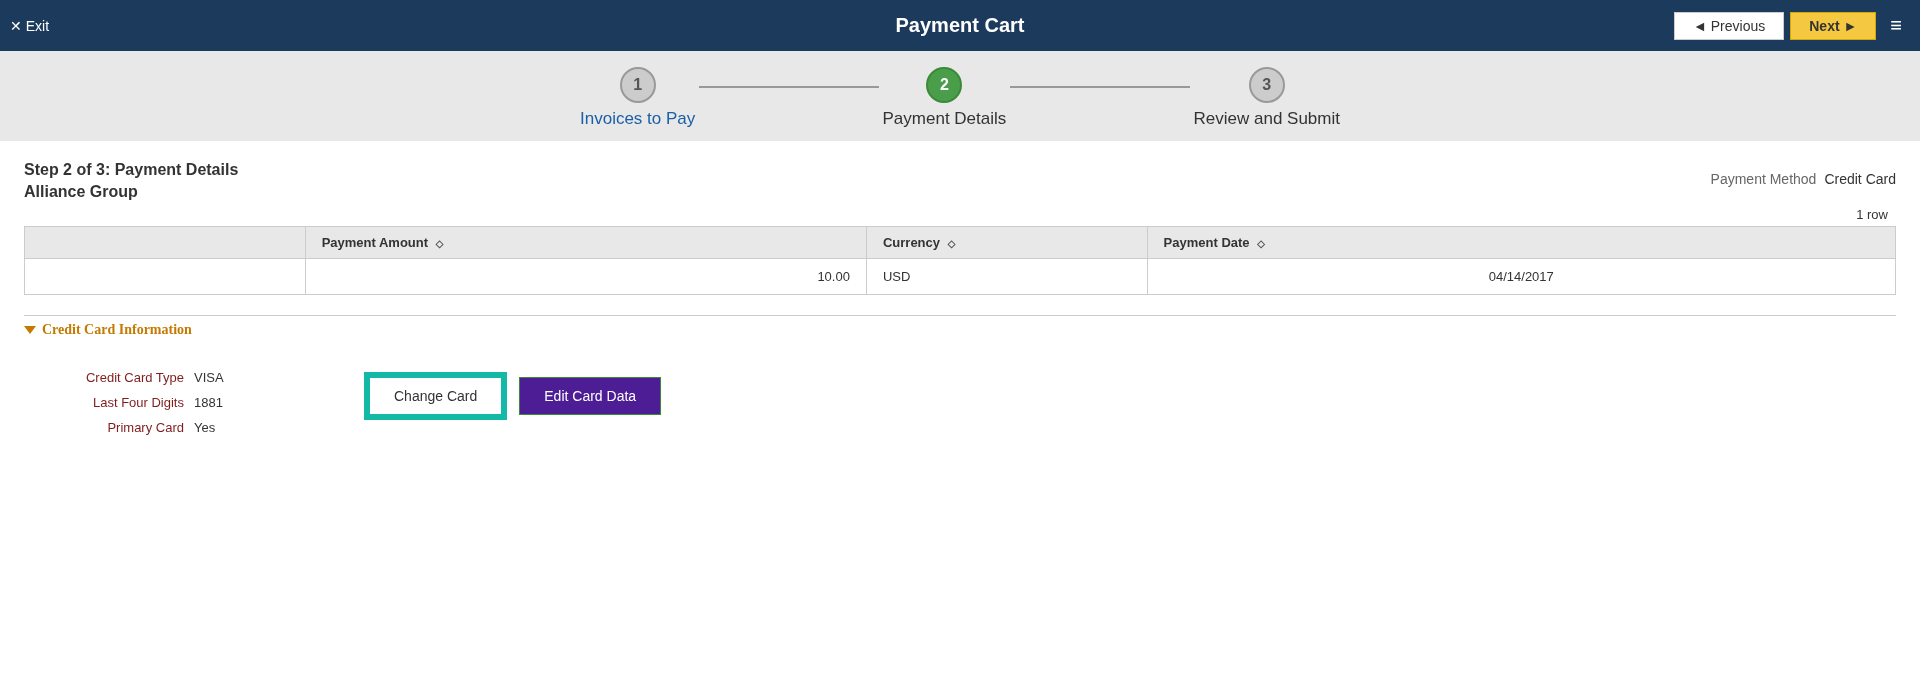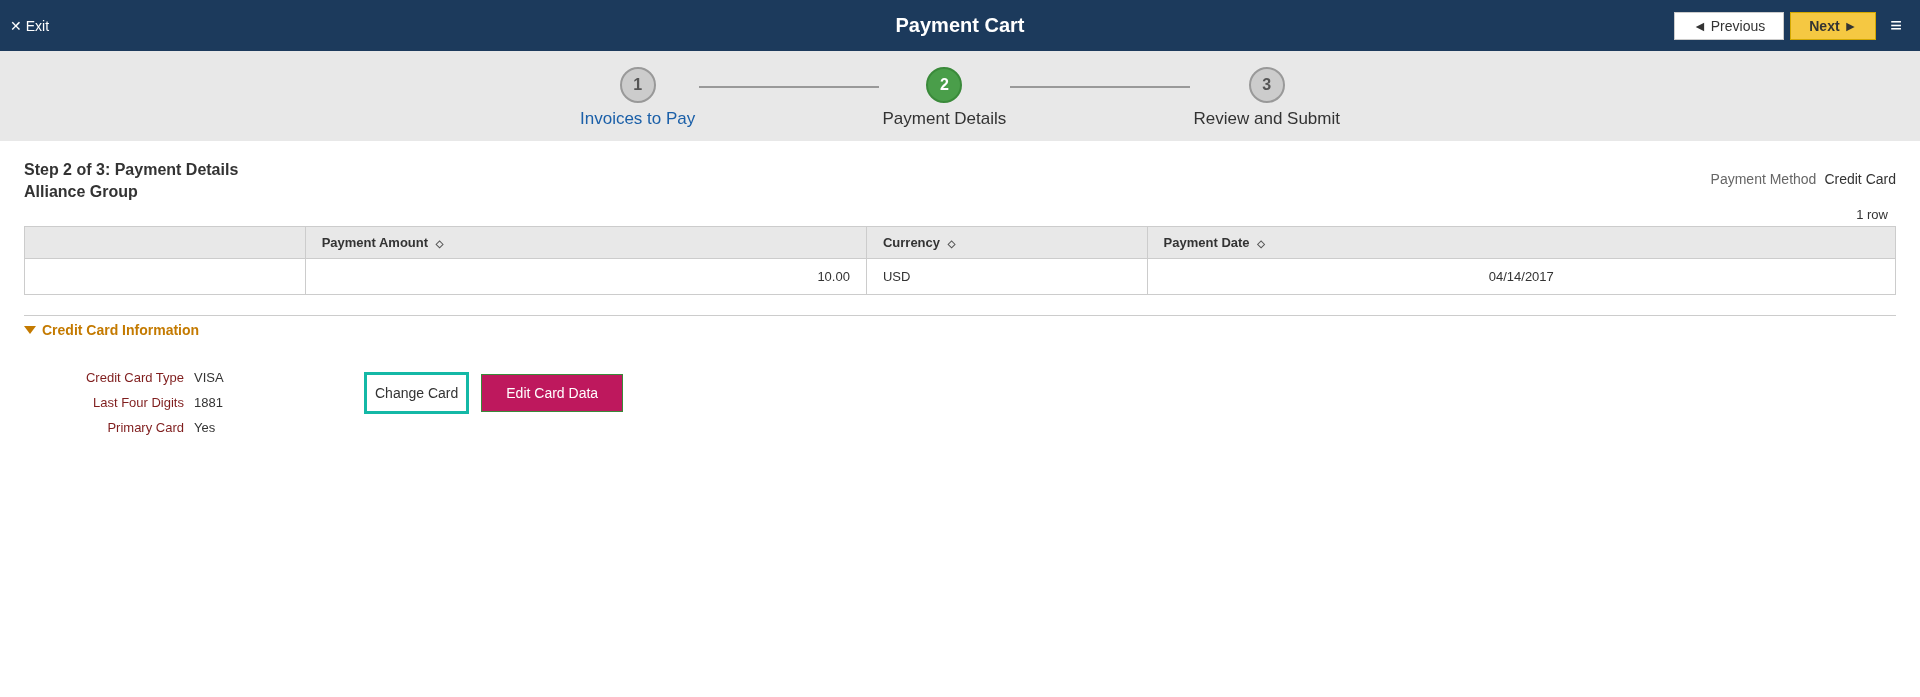--- a/index.html
+++ b/index.html
@@ -244,29 +244,29 @@
     }
     .cc-buttons {
       margin-left: 40px;
       display: flex;
       align-items: center;
       gap: 12px;
       padding-top: 2px;
     }
     .btn-change-card {
       background: white;
-      border: 3px solid #14b8a6;
-      color: #333;
-      padding: 10px 8px;
+      border: 6px solid #14b8a6;
+      color: #333;
+      padding: 10px 24px;
       font-size: 14px;
       cursor: pointer;
       font-weight: normal;
     }
     .btn-edit-card {
-      background: #be185d;
+      background: #4c1d95;
       border: 1px solid #3a8a3a;
       color: white;
       padding: 10px 24px;
       font-size: 14px;
       cursor: pointer;
       font-weight: normal;
     }
   </style>
 </head>
 <body>
@@ -343,21 +343,21 @@
     <tbody>
       <tr class="table-row">
         <td class="col-empty"></td>
         <td class="col-amount" style="text-align:right;">10.00</td>
         <td class="col-currency">USD</td>
         <td class="col-date" style="text-align:center;">04/14/2017</td>
       </tr>
     </tbody>
   </table>
 
-  <div class="section-header" style="margin-top:20px;">
+  <div class="section-header" style="margin-top:20px;font-family:Liberation Serif, serif;">
     <span class="triangle-down"></span>
     <span>Credit Card Information</span>
   </div>
 
   <div class="cc-info">
     <div class="cc-fields">
       <div class="cc-labels">
         <div class="cc-row">
           <span class="cc-label">Credit Card Type</span>
           <span class="cc-value">VISA</span>

